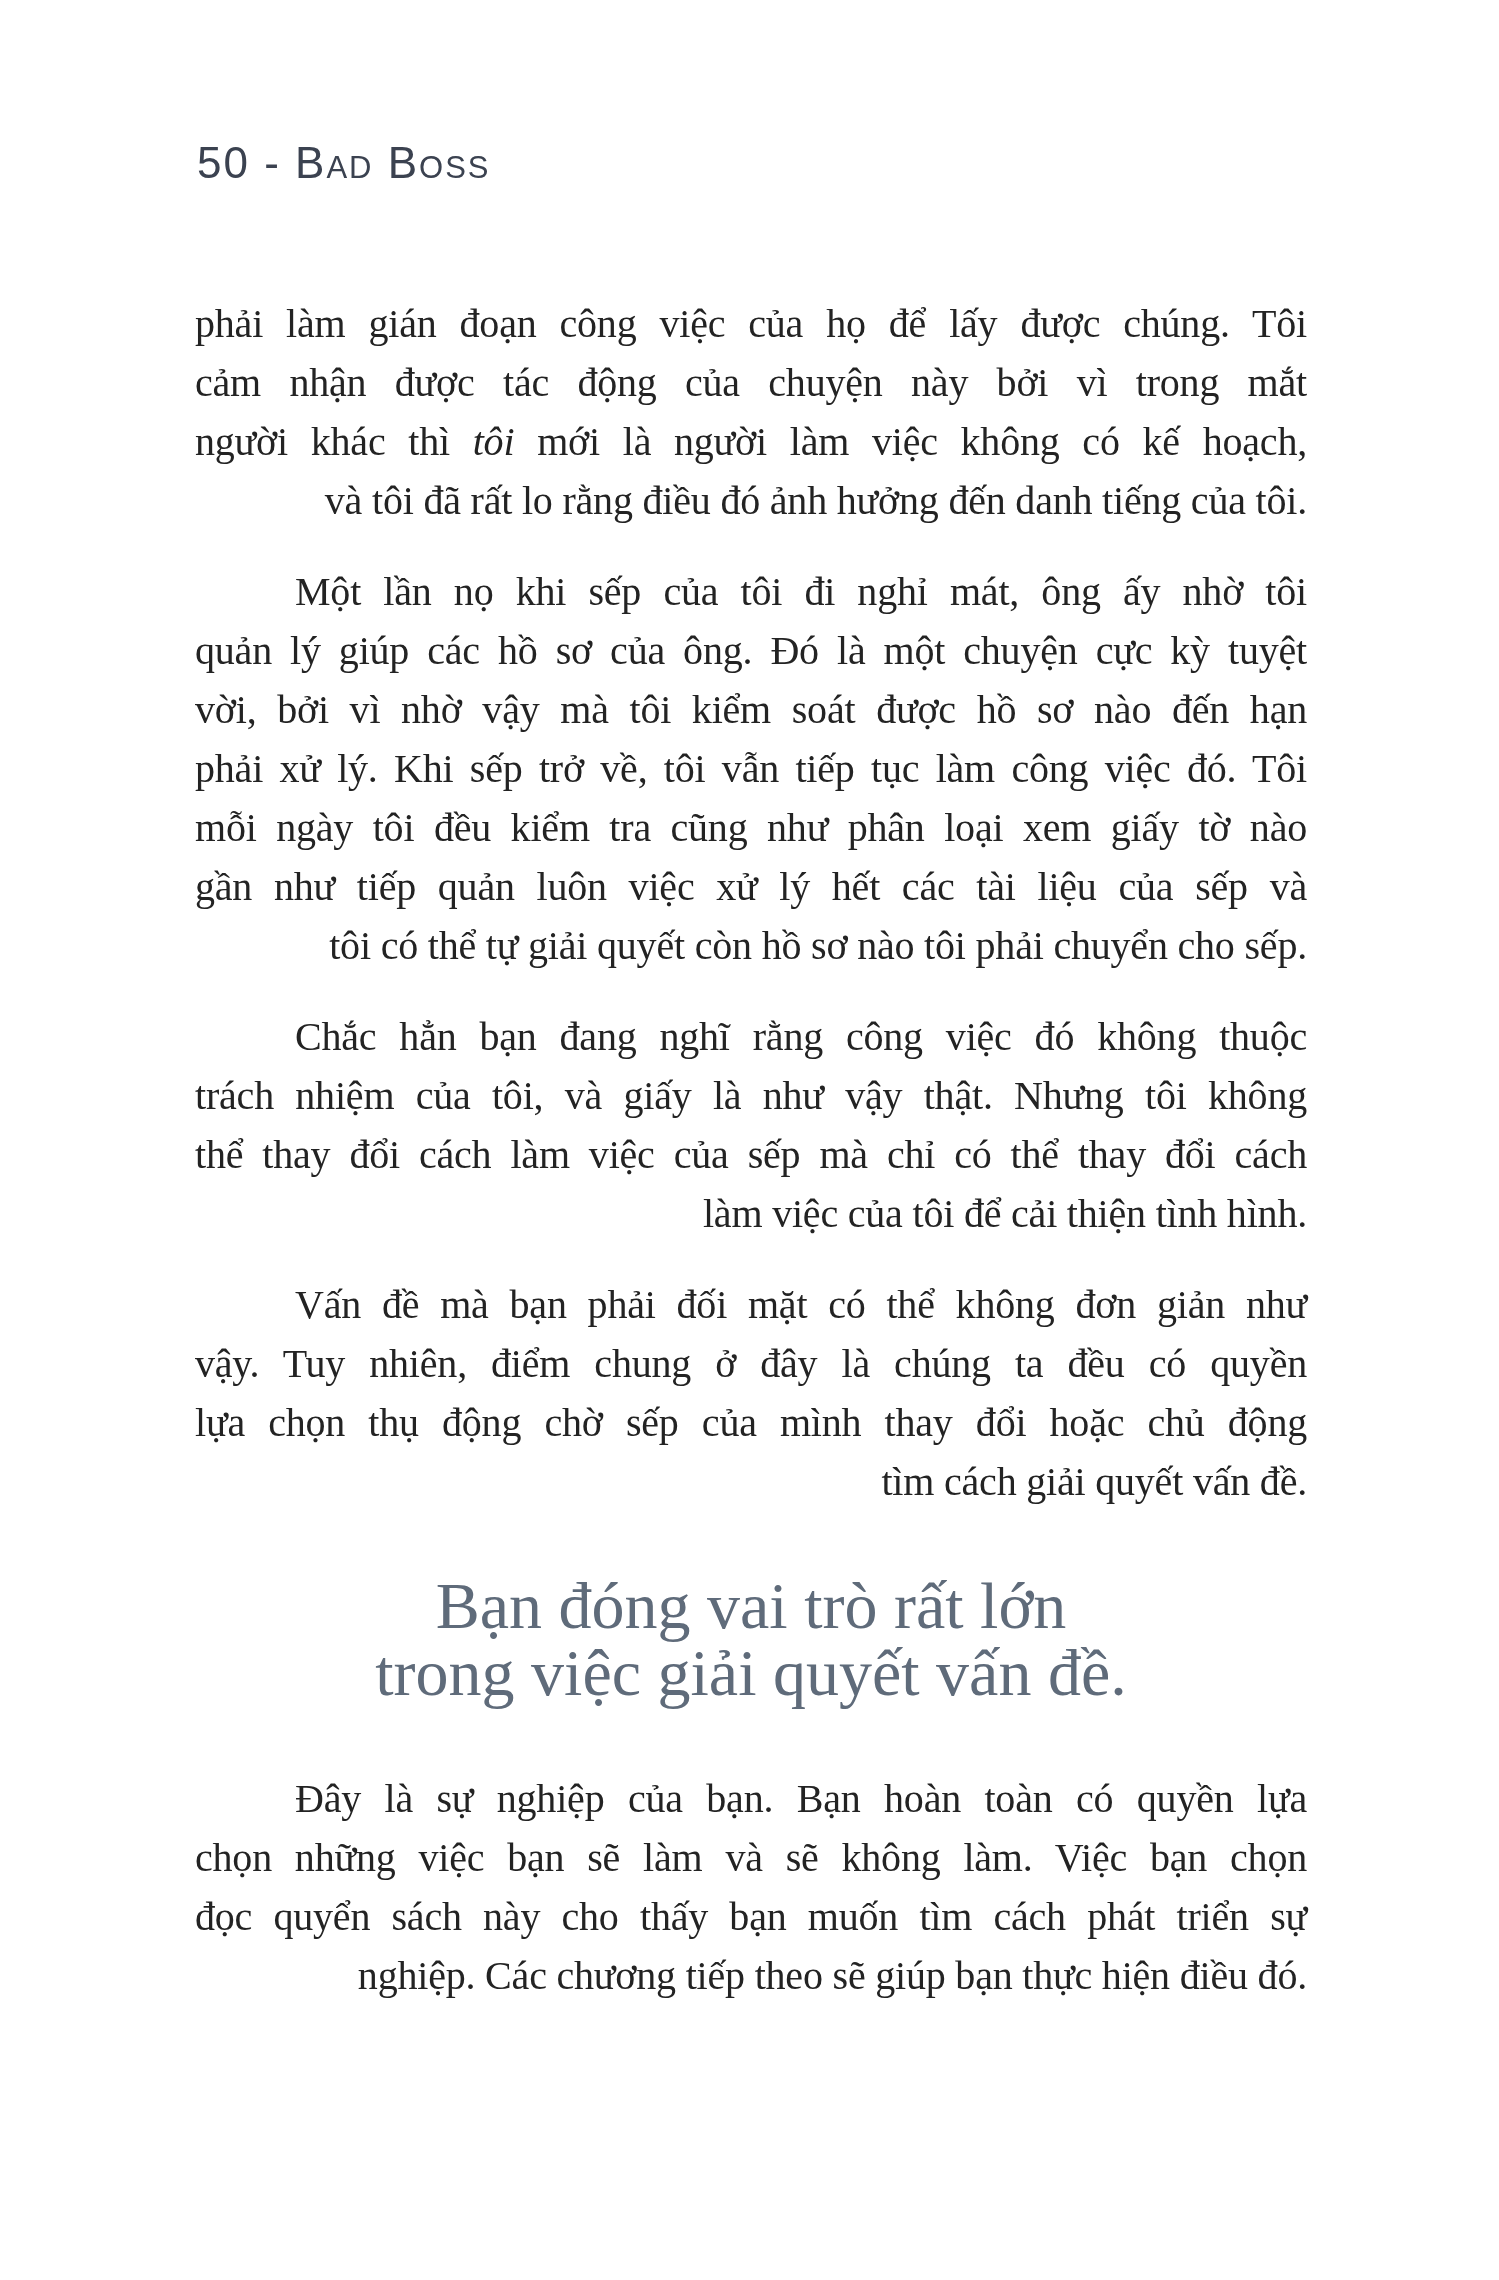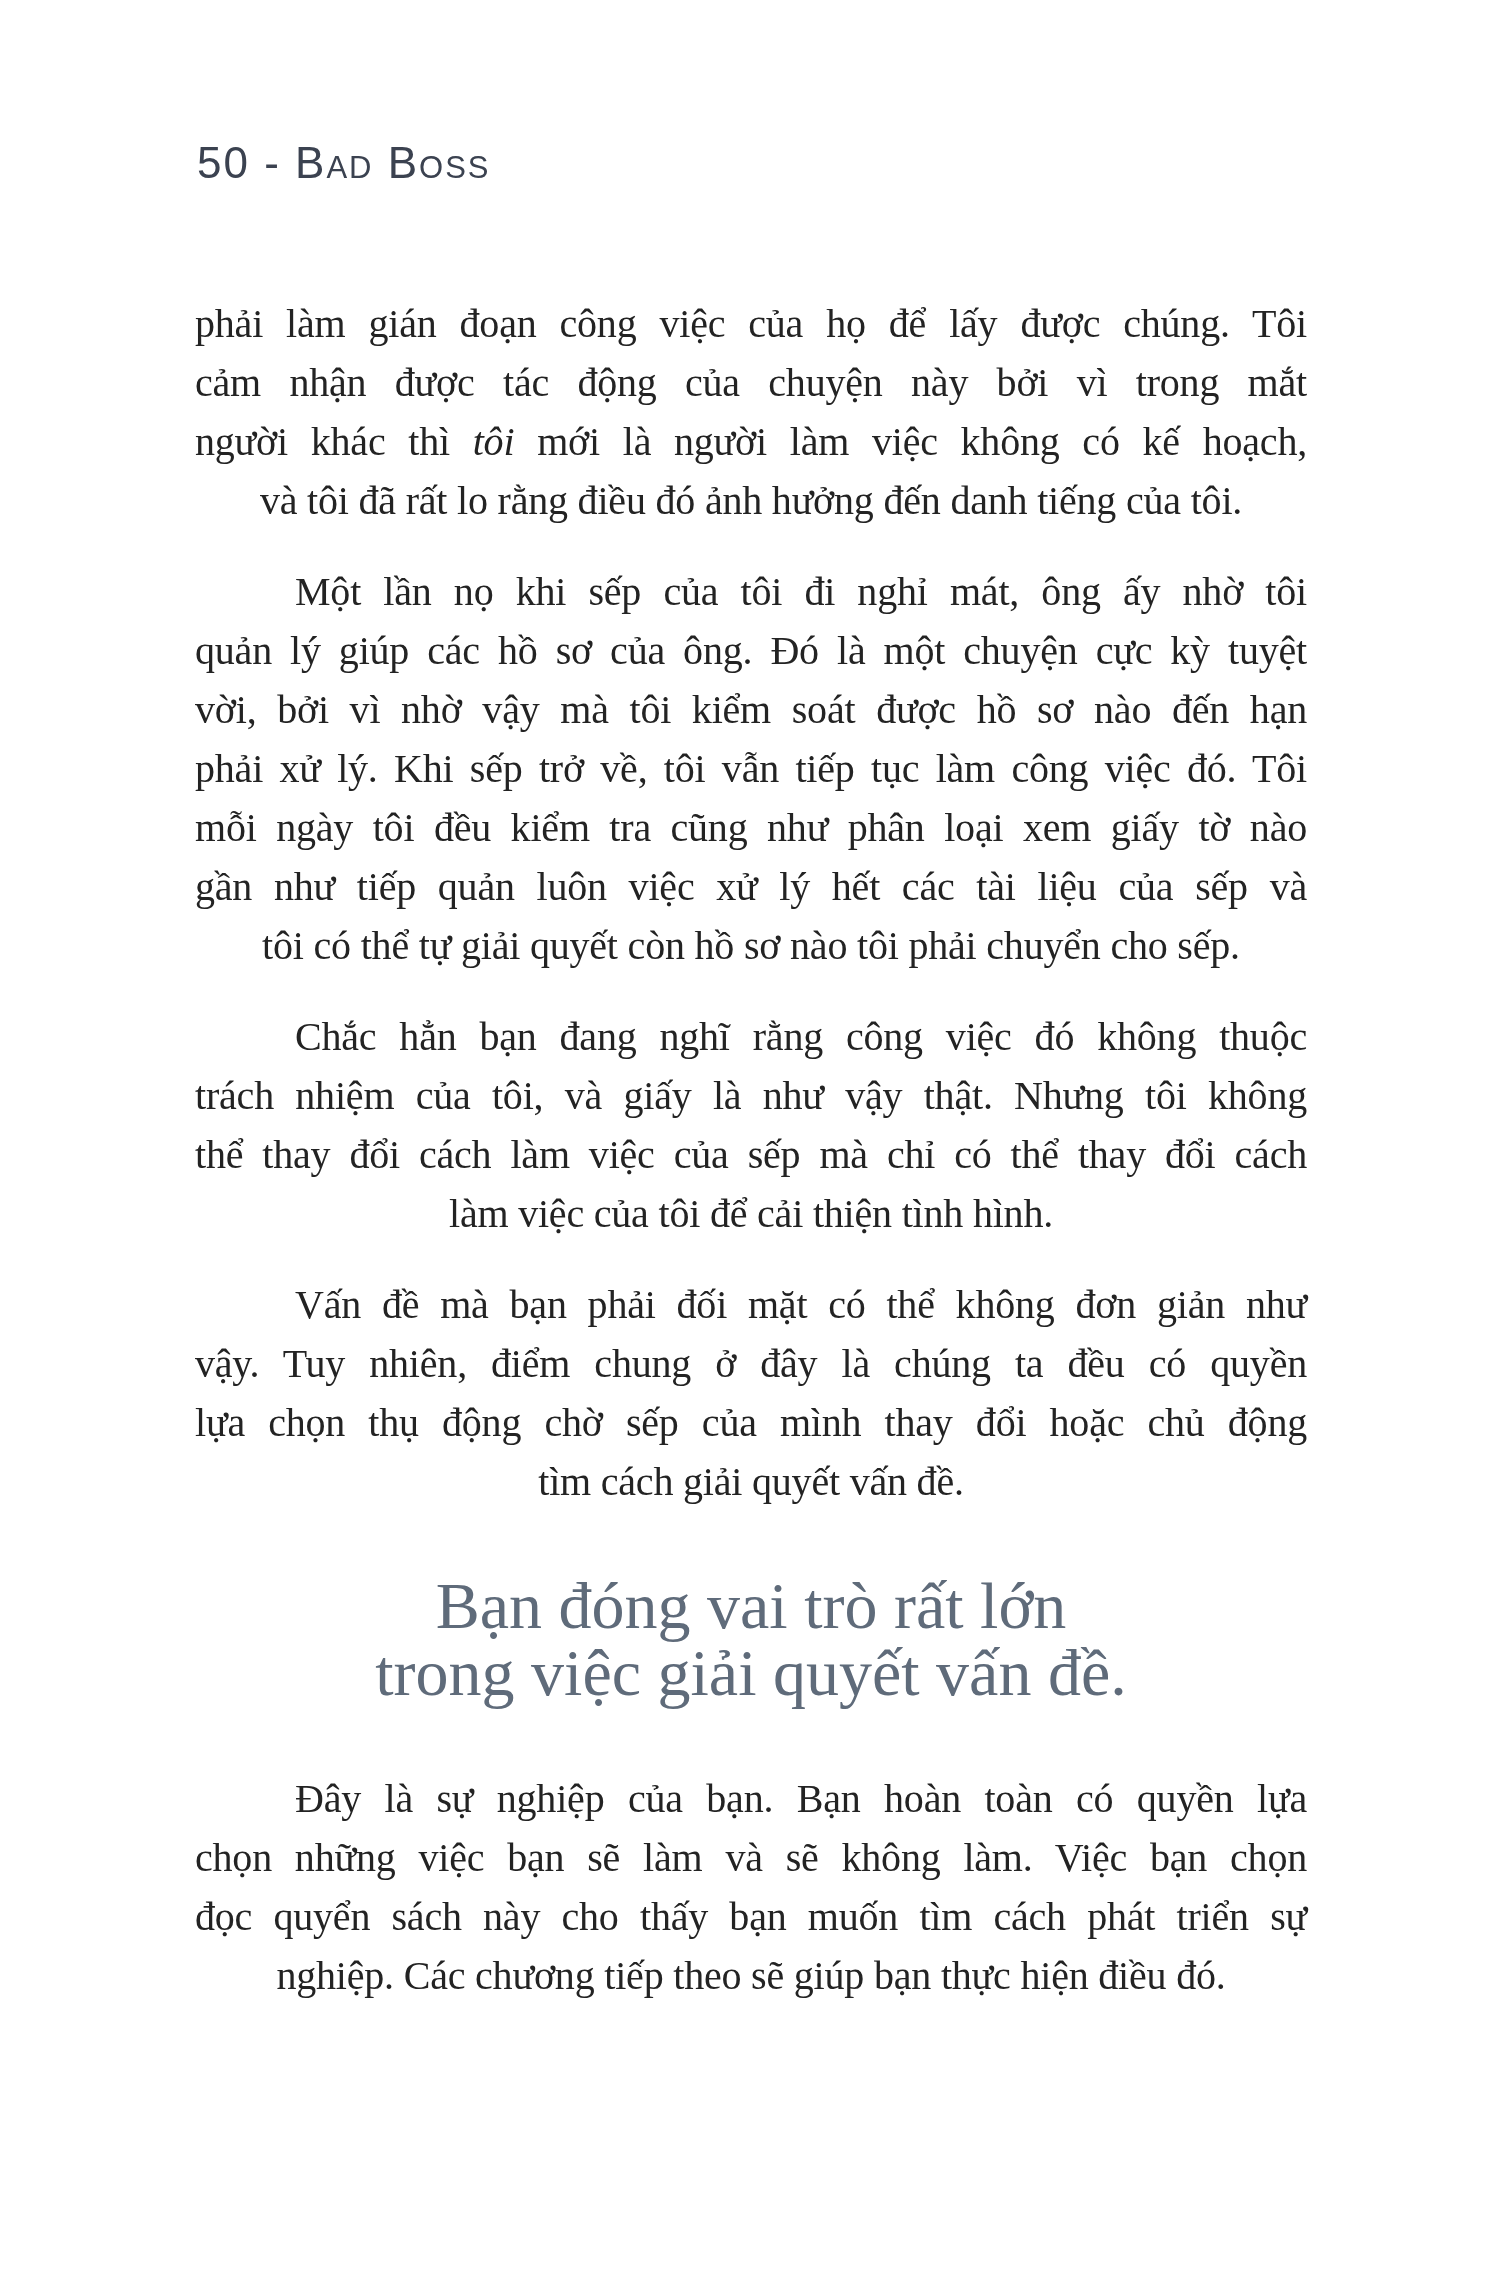--- a/index.html
+++ b/index.html
@@ -35,21 +35,21 @@
     line-height: 59px;
     letter-spacing: -0.2px;
   }
   .para { margin: 0 0 32px 0; }
   .line { display: block; }
   .line.j {
     text-align: justify;
     text-align-last: justify;
     text-justify: inter-word;
   }
-  .line.last { text-align: center; }
+  .line.last { text-align: right; }
   .line.indent { padding-left: 100px; }
   .line em { font-style: italic; }
   .pull-quote {
     margin: 29px 0 63px 0;
     font-size: 66px;
     line-height: 67px;
     letter-spacing: 0;
     color: #5f6b7a;
     text-align: center;
   }

